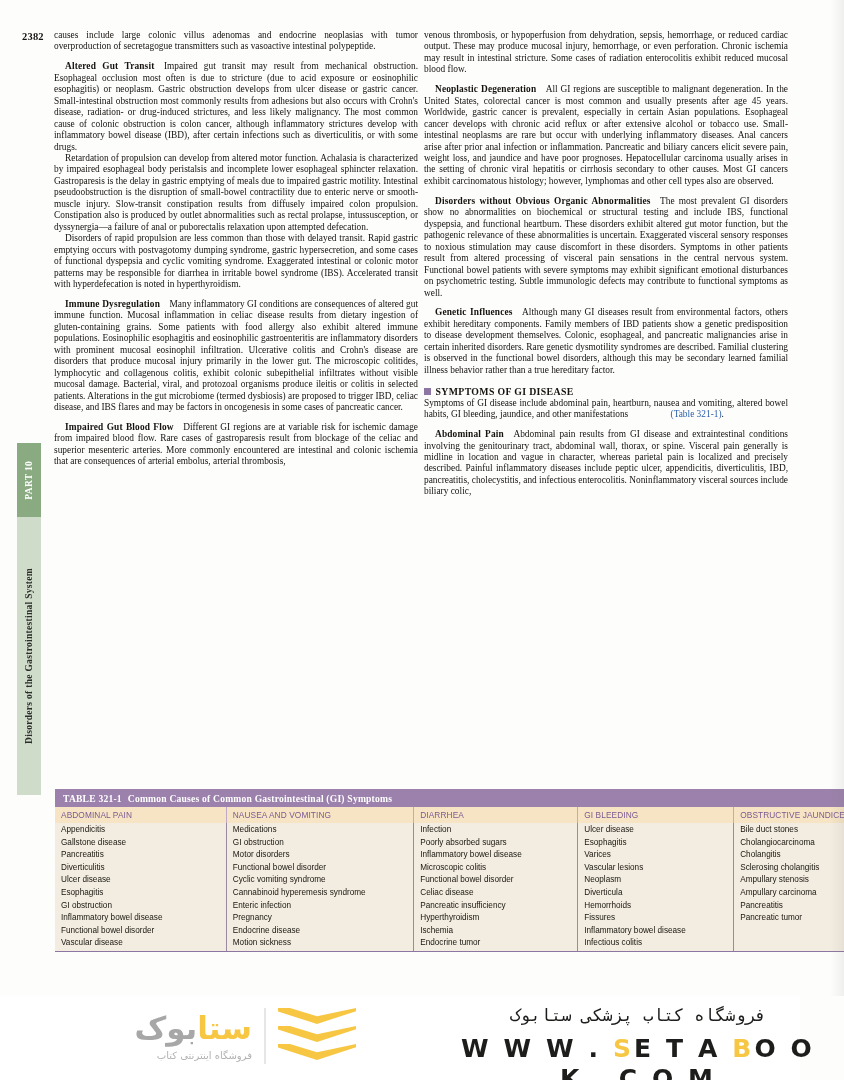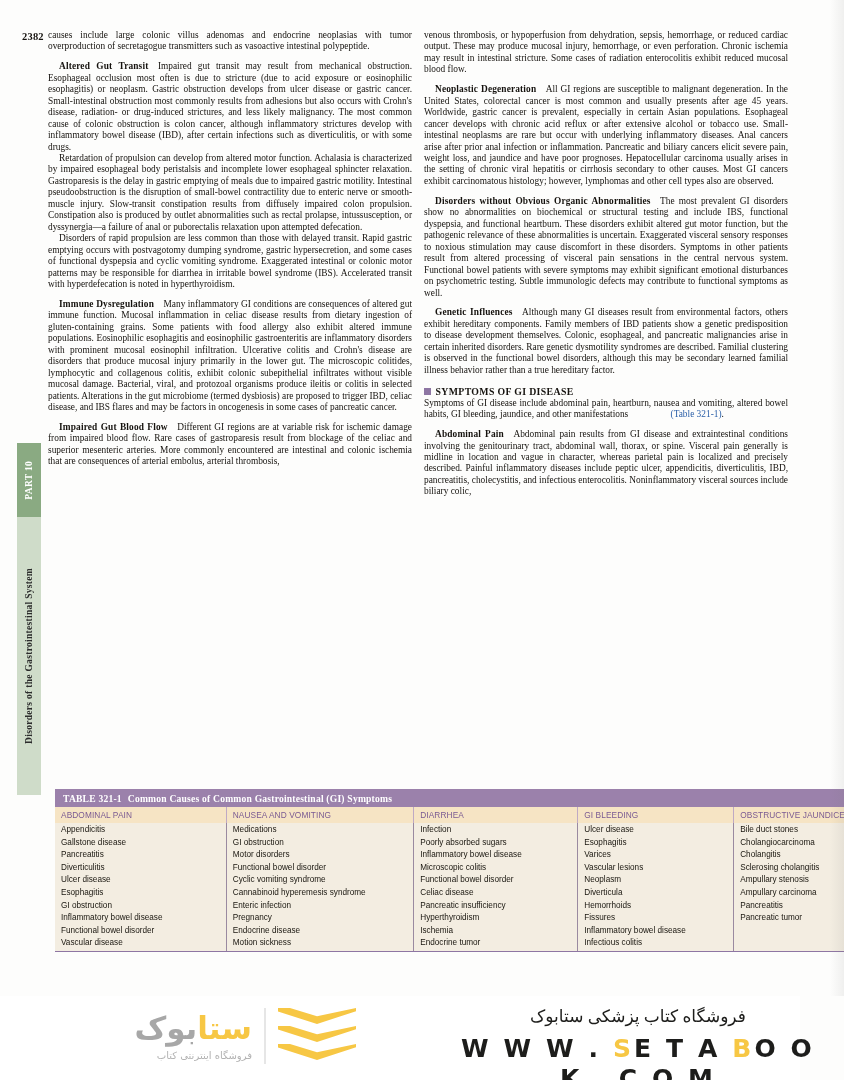--- a/index.html
+++ b/index.html
@@ -84,21 +84,21 @@
     position: absolute;
     top: 30px;
     width: 364px;
     font-size: 9.35px;
     line-height: 11.45px;
     text-align: justify;
     text-justify: inter-word;
     hyphens: manual;
     color: #15120e;
   }
-  #col-left  { left: 48px; }
+  #col-left  { left: 54px; }
   #col-right { left: 424px; }
 
   .col p {
     margin: 0;
   }
   .col p.indent {
     text-indent: 11px;
   }
   .col p.spaced {
     margin-top: 8.5px;
@@ -265,21 +265,21 @@
   .chev.c3 { top: 38px; }
 
   #footer-right {
     position: absolute;
     left: 452px;
     top: 8px;
     width: 372px;
     text-align: center;
   }
   .fa-line {
-    font-family: Liberation Serif, serif;
+    font-family: Liberation Mono, monospace;
     font-size: 17px;
     color: #1d1d1b;
     direction: rtl;
     letter-spacing: .2px;
     line-height: 26px;
   }
   .url-line {
     margin-top: 4px;
     font-family: "DejaVu Sans", sans-serif;
     font-size: 25px;

